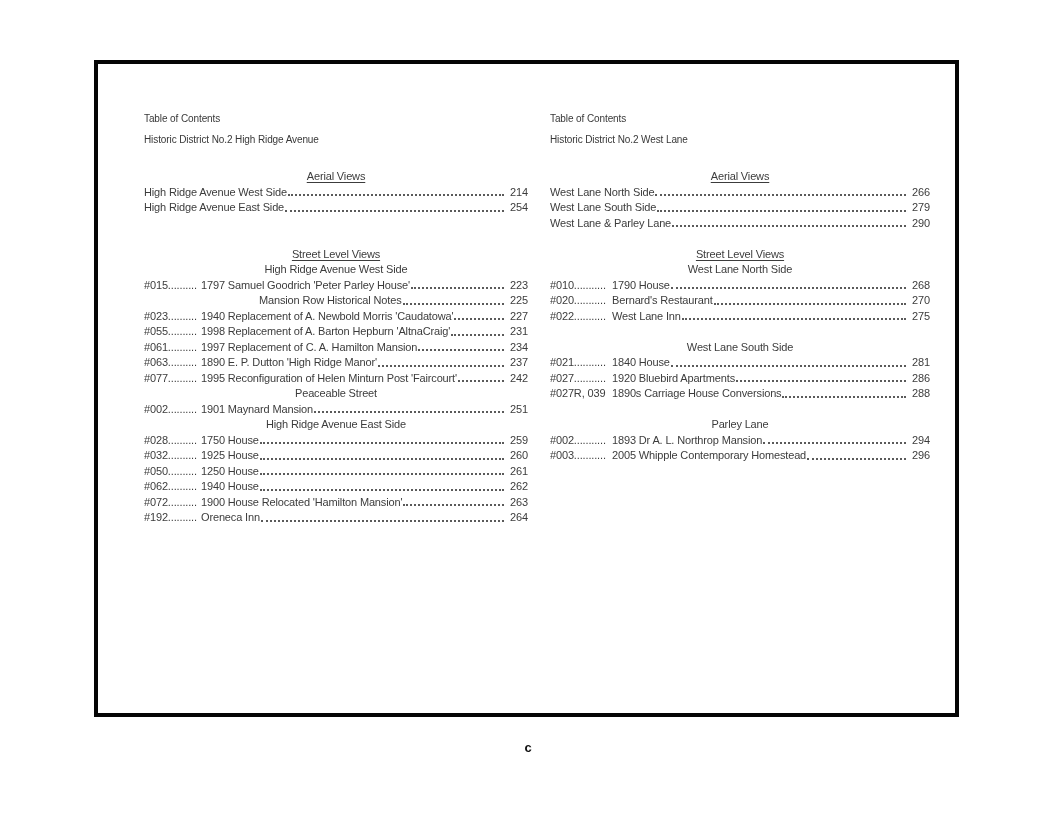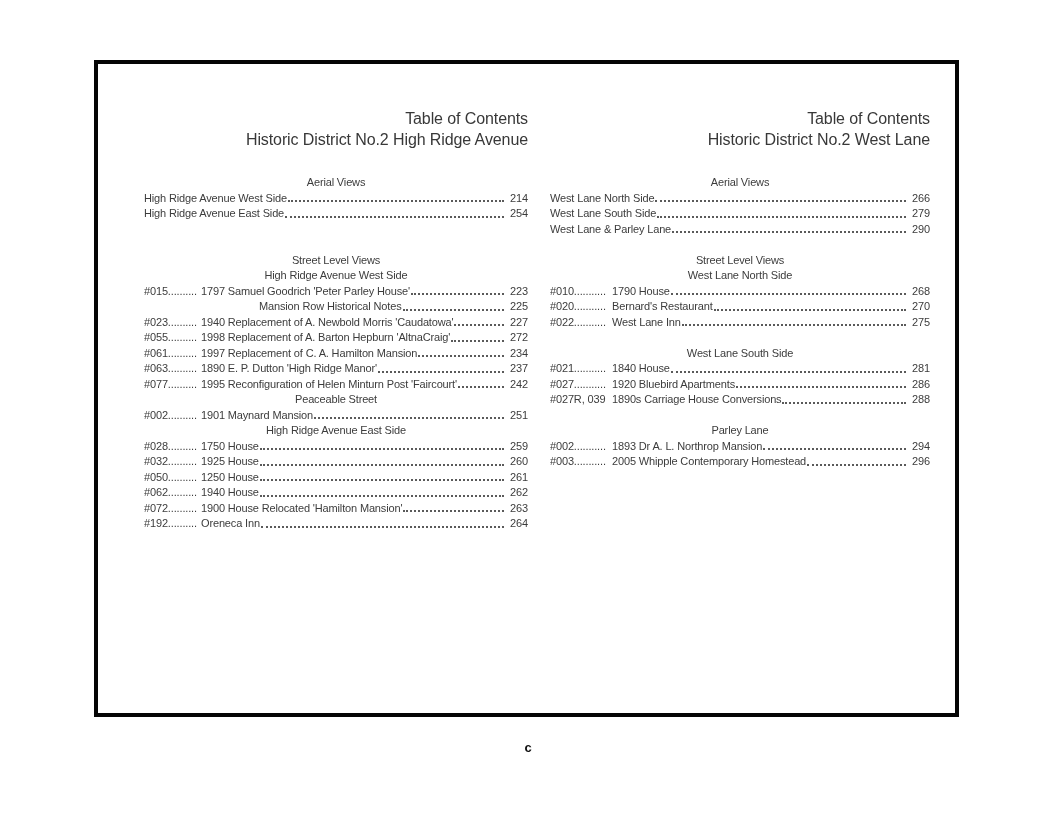--- a/index.html
+++ b/index.html
@@ -27,42 +27,43 @@
     background: #ffffff;
   }
   .col {
     position: absolute;
     top: 44px;
   }
   .col-left  { left: 46px;  width: 384px; }
   .col-right { left: 452px; width: 380px; }
 
   .title-block {
-    text-align: right;
-    font-size: 16px;
+    text-align: left;
+    font-size: 10px;
     line-height: 21px;
     letter-spacing: -0.1px;
     color: #383838;
-    margin-bottom: 25px;
+    margin-bottom: 19px;
   }
 
   .rows { width: 100%; }
 
   .row {
     height: 15.5px;
     font-size: 11px;
     line-height: 15.5px;
     letter-spacing: -0.15px;
     white-space: nowrap;
     color: #3c3c3c;
   }
   .row.heading {
     text-align: center;
   }
   .row.heading .h-text {
+    text-decoration: underline;
     text-underline-offset: 2px;
     text-decoration-thickness: 1px;
   }
   .row.subheading {
     text-align: center;
   }
   .row.entry {
     display: flex;
     align-items: flex-end;
   }
@@ -144,21 +145,21 @@
           <div class="row entry">
             <span class="num">#023..........</span>
             <span class="entry-title">1940 Replacement of A. Newbold Morris 'Caudatowa'</span>
             <span class="leader"></span>
             <span class="pg">227</span>
           </div>
           <div class="row entry">
             <span class="num">#055..........</span>
             <span class="entry-title">1998 Replacement of A. Barton Hepburn 'AltnaCraig'</span>
             <span class="leader"></span>
-            <span class="pg">272</span>
+            <span class="pg">231</span>
           </div>
           <div class="row entry">
             <span class="num">#061..........</span>
             <span class="entry-title">1997 Replacement of C. A. Hamilton Mansion</span>
             <span class="leader"></span>
             <span class="pg">234</span>
           </div>
           <div class="row entry">
             <span class="num">#063..........</span>
             <span class="entry-title">1890 E. P. Dutton 'High Ridge Manor'</span>

